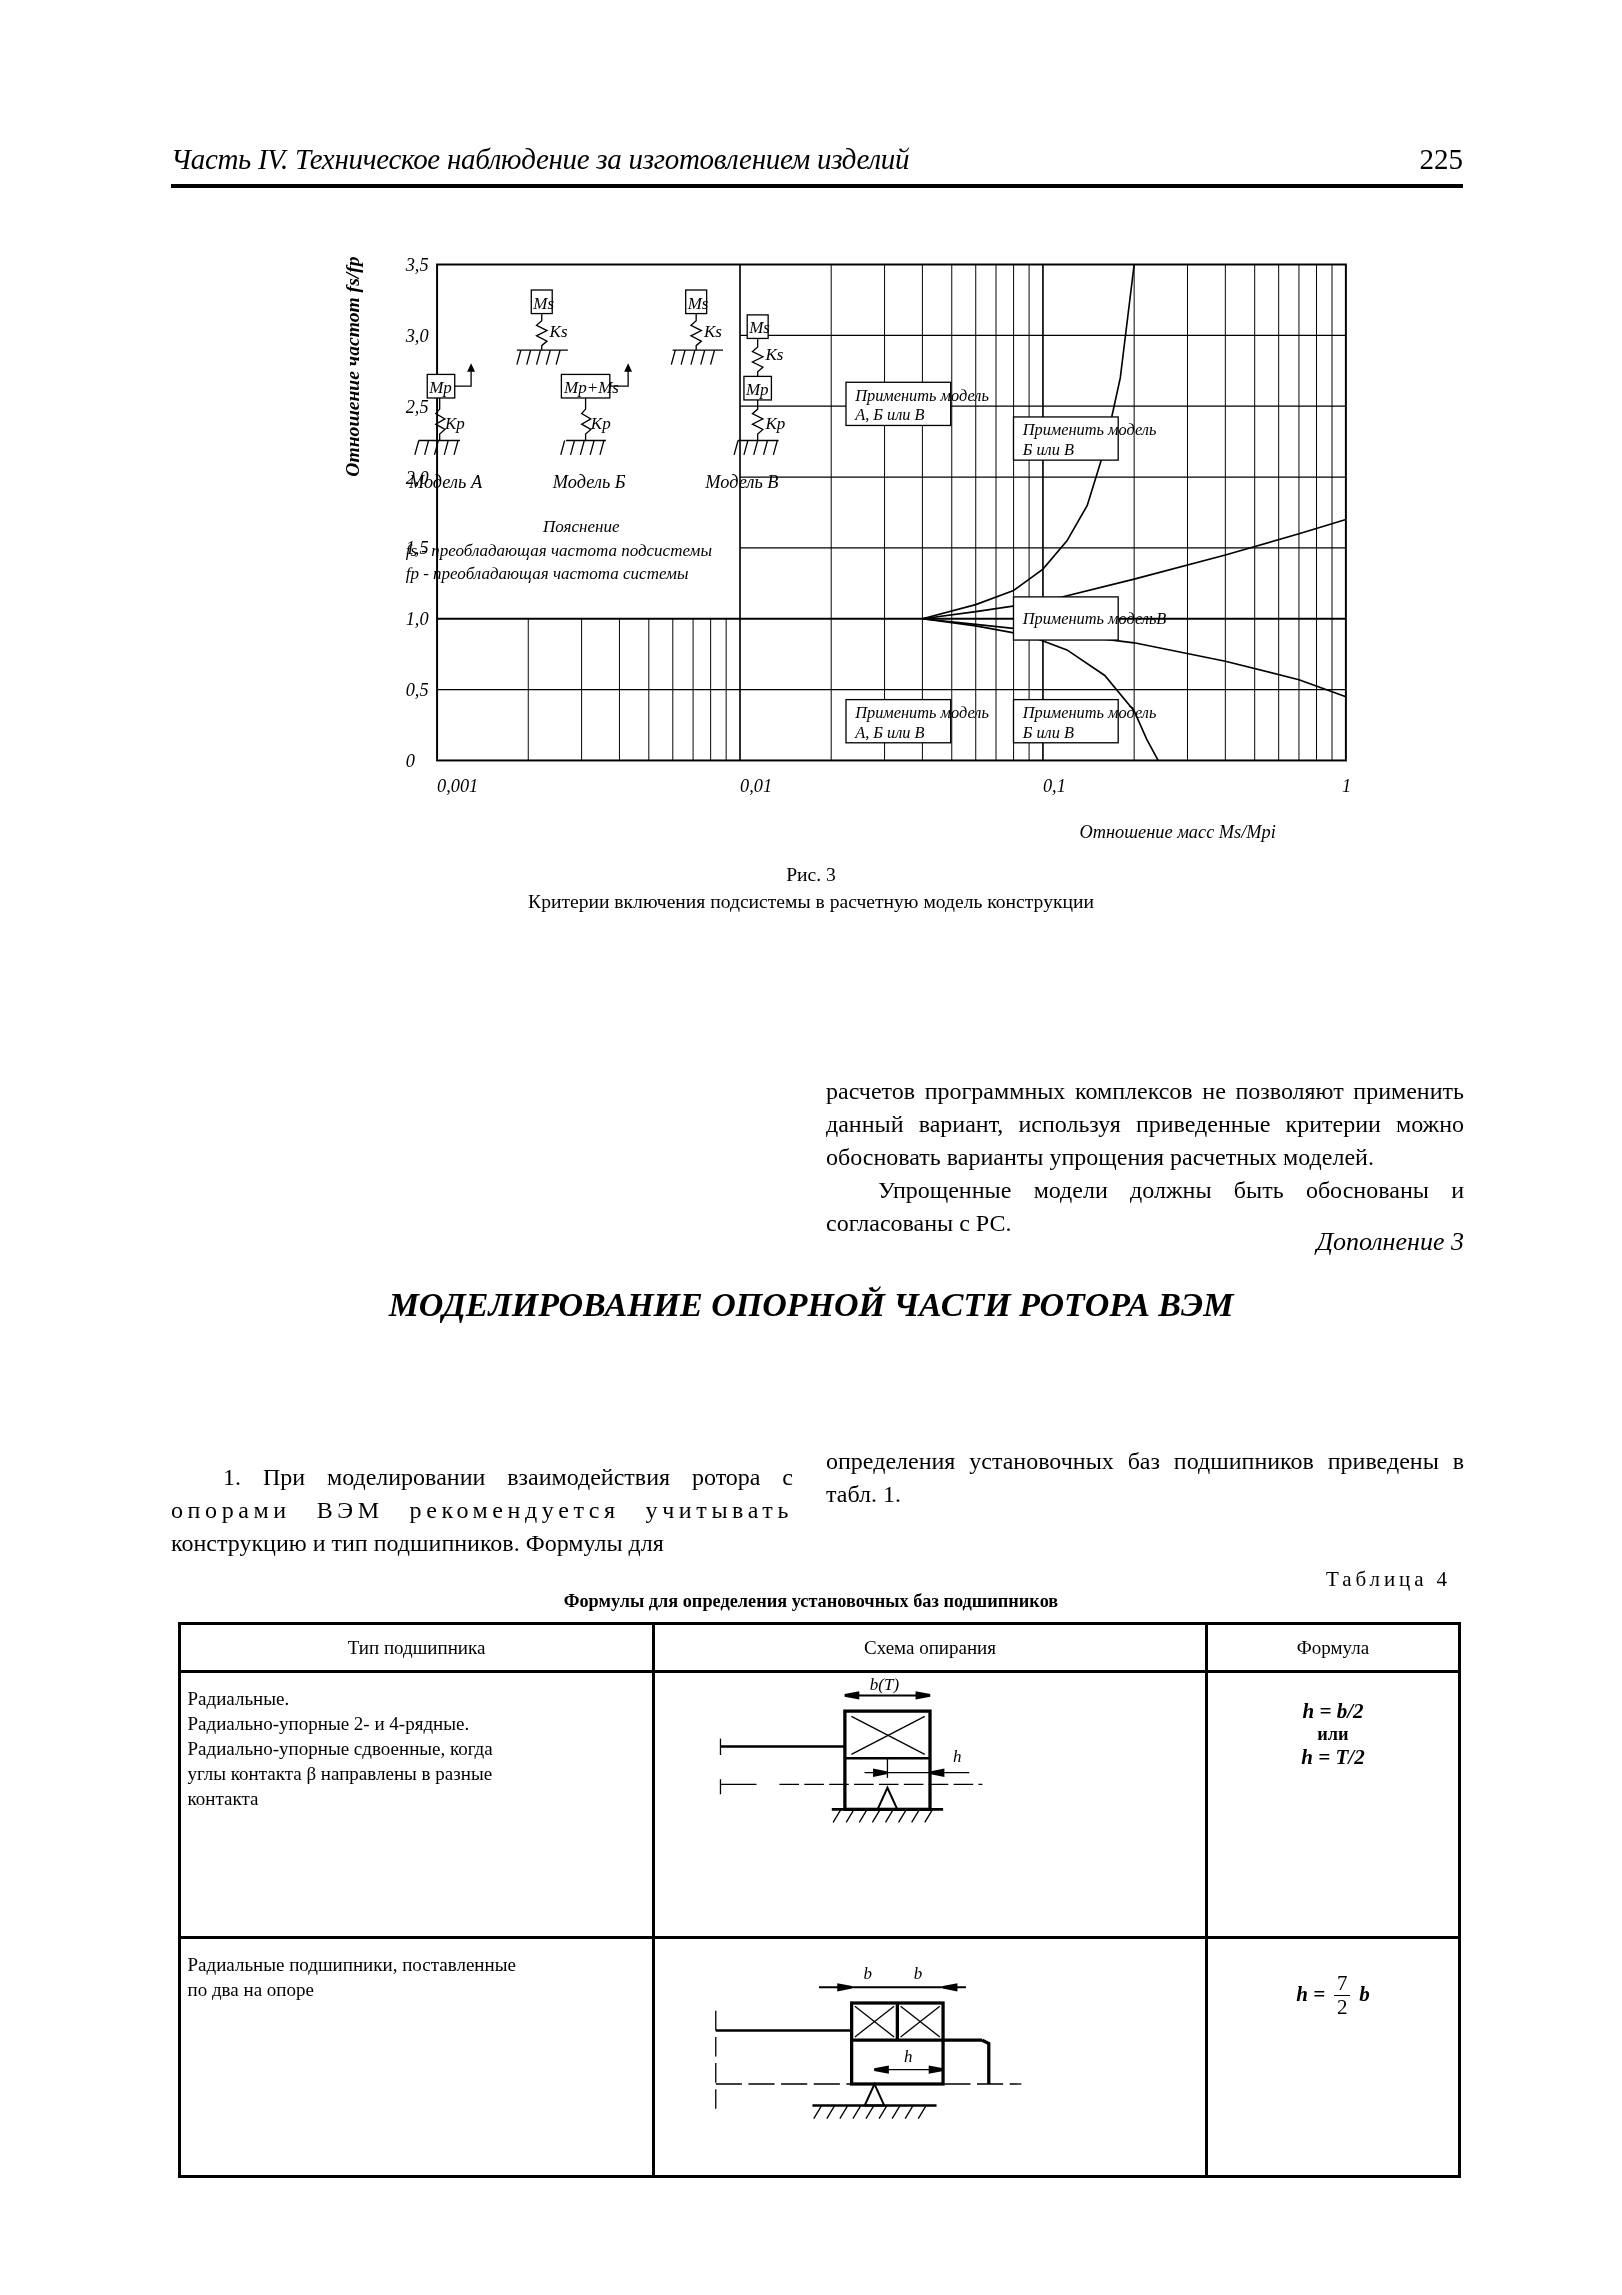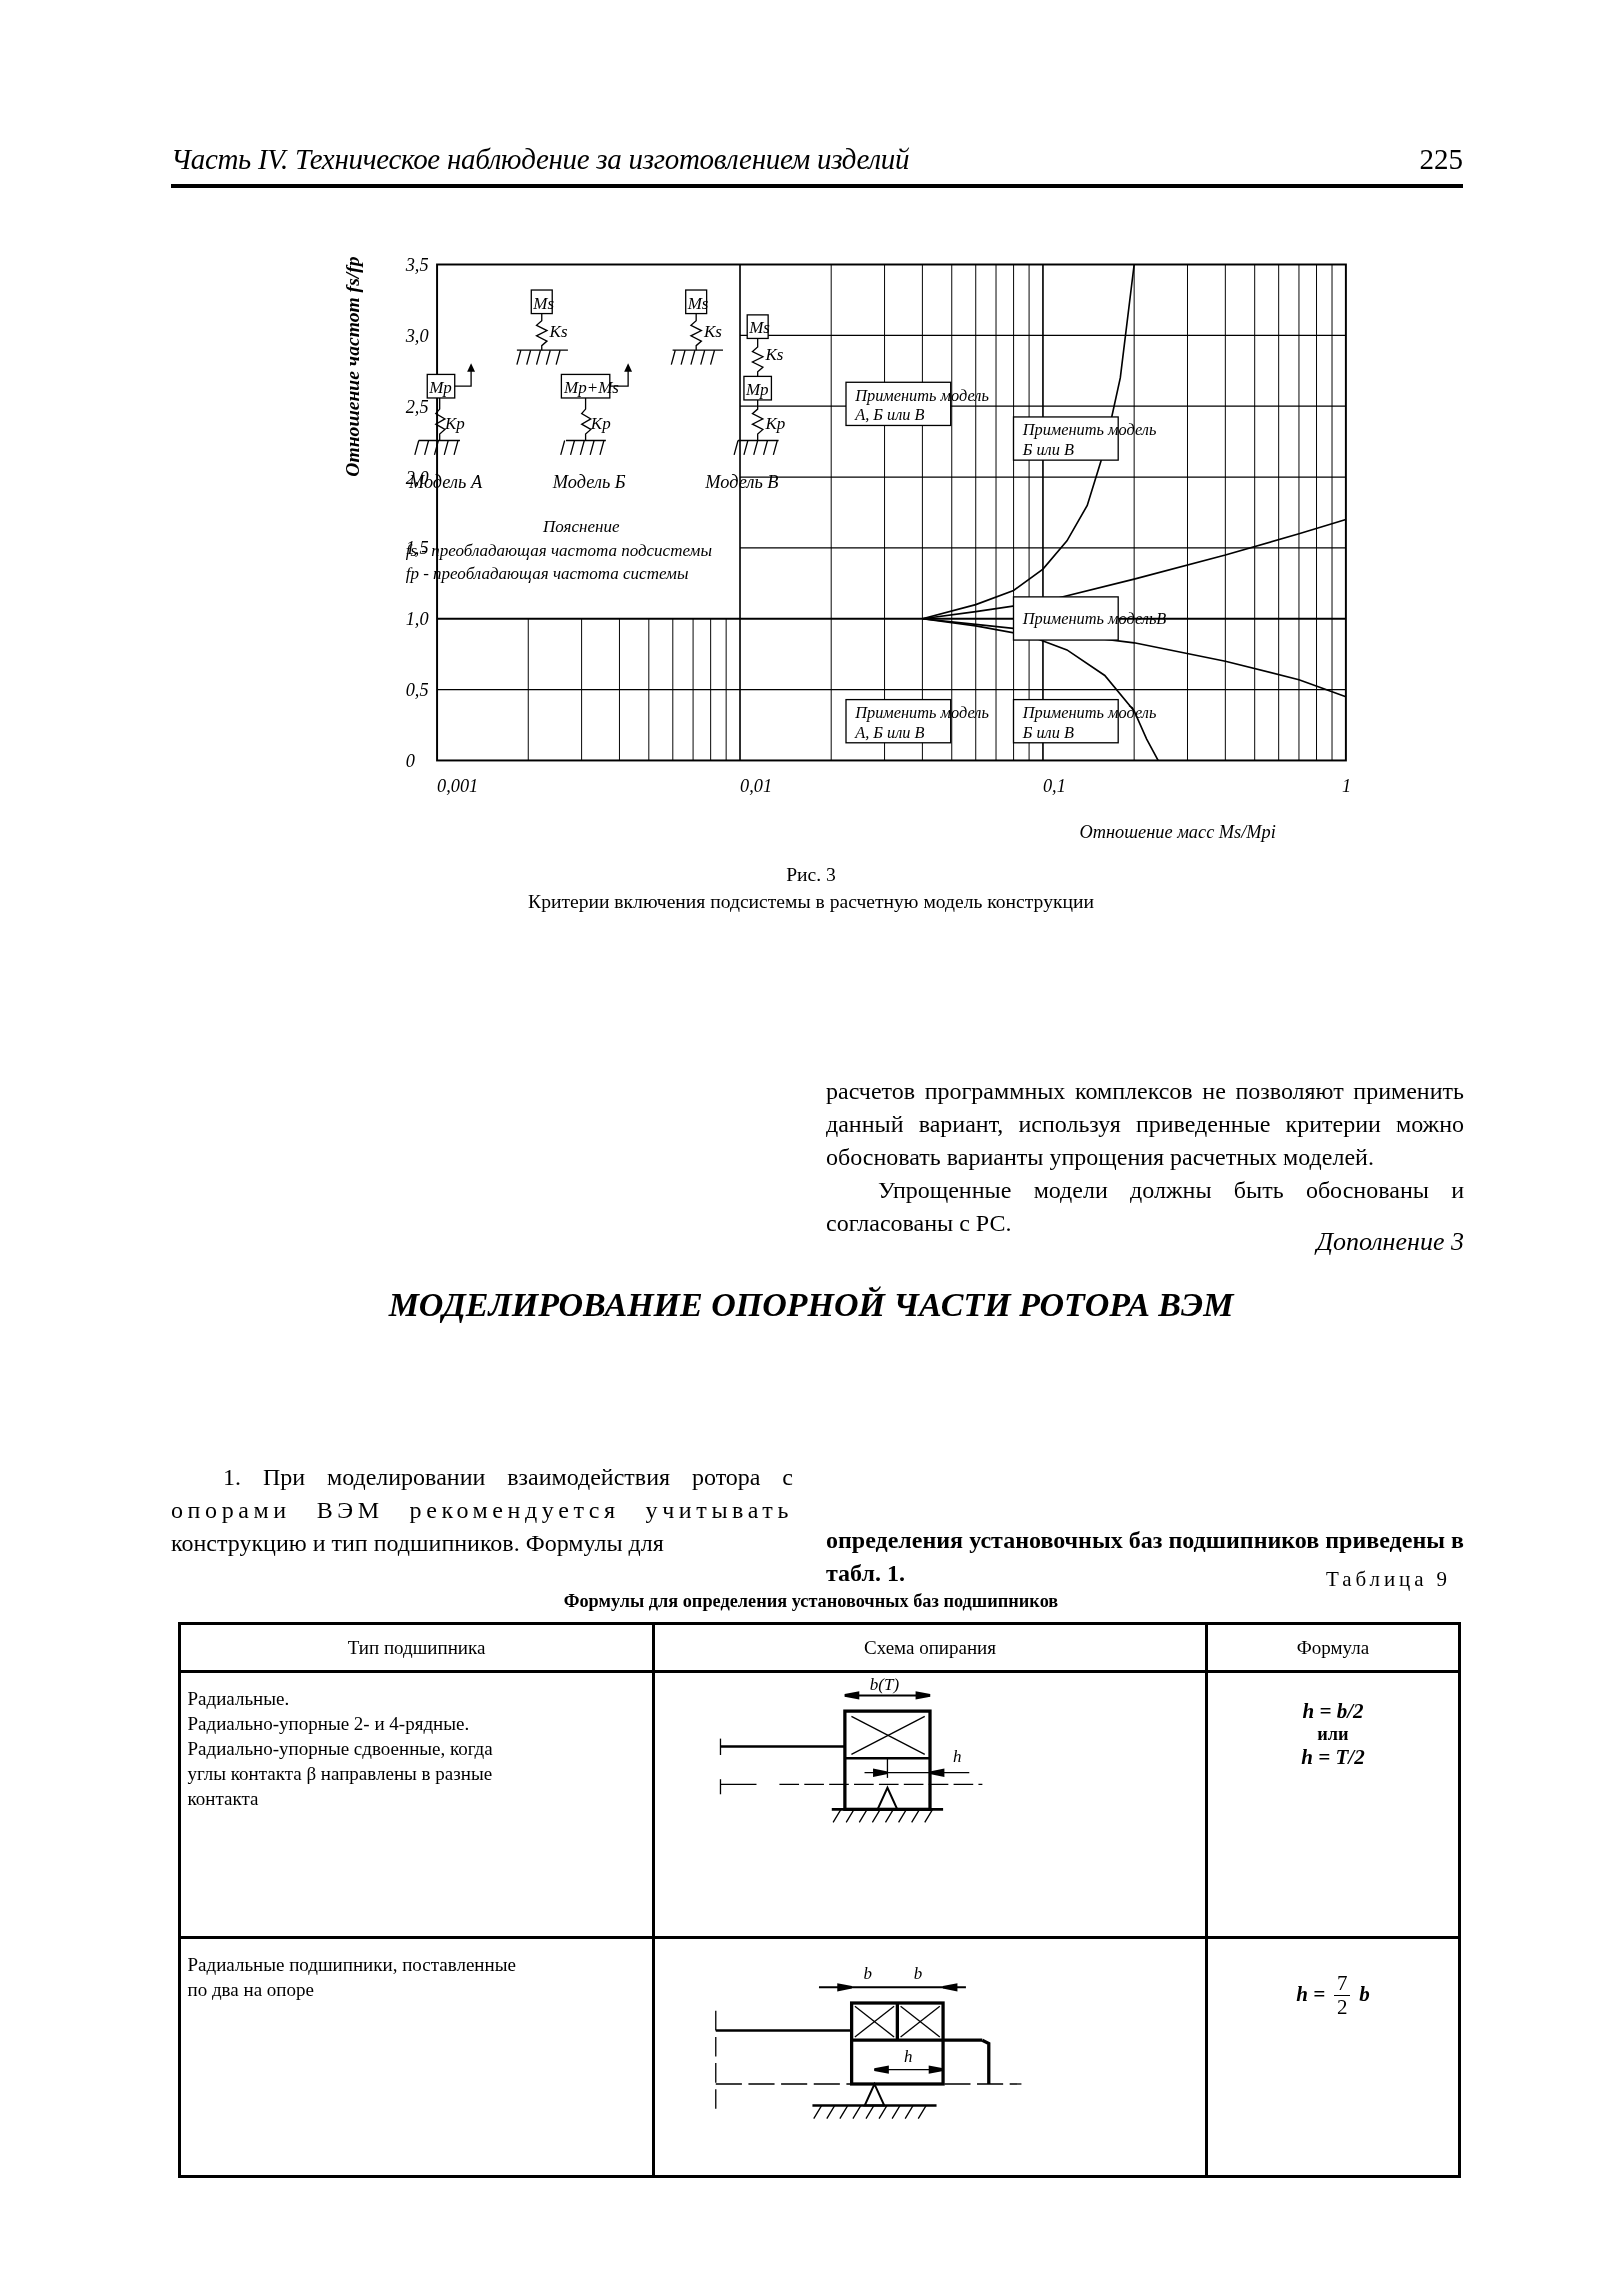--- a/index.html
+++ b/index.html
@@ -203,25 +203,25 @@
   <p>расчетов программных комплексов не позволяют применить данный вариант, используя приведенные критерии можно обосновать варианты упрощения расчетных моделей.</p>
   <p class="indent">Упрощенные модели должны быть обоснованы и согласованы с РС.</p>
 </div>
 
 <div class="abs appendix-label">Дополнение 3</div>
 <div class="abs section-title">МОДЕЛИРОВАНИЕ ОПОРНОЙ ЧАСТИ РОТОРА ВЭМ</div>
 
 <div class="abs col col-left" style="top:1461px;">
   <p class="indent"><span>1. При моделировании взаимодействия ротора с </span><span class="spaced">опорами ВЭМ рекомендуется учитывать</span><span> конструкцию и тип подшипников. Формулы для</span></p>
 </div>
-<div class="abs col col-right" style="top:1524px;font-weight:bold;">
+<div class="abs col col-right" style="top:1445px;">
   <p>определения установочных баз подшипников приведены в табл. 1.</p>
 </div>
 
-<div class="abs table-label">Таблица 9</div>
+<div class="abs table-label">Таблица 4</div>
 <div class="abs table-title">Формулы для определения установочных баз подшипников</div>
 
 <table class="bearing">
   <thead>
     <tr>
       <th>Тип подшипника</th>
       <th>Схема опирания</th>
       <th>Формула</th>
     </tr>
   </thead>

